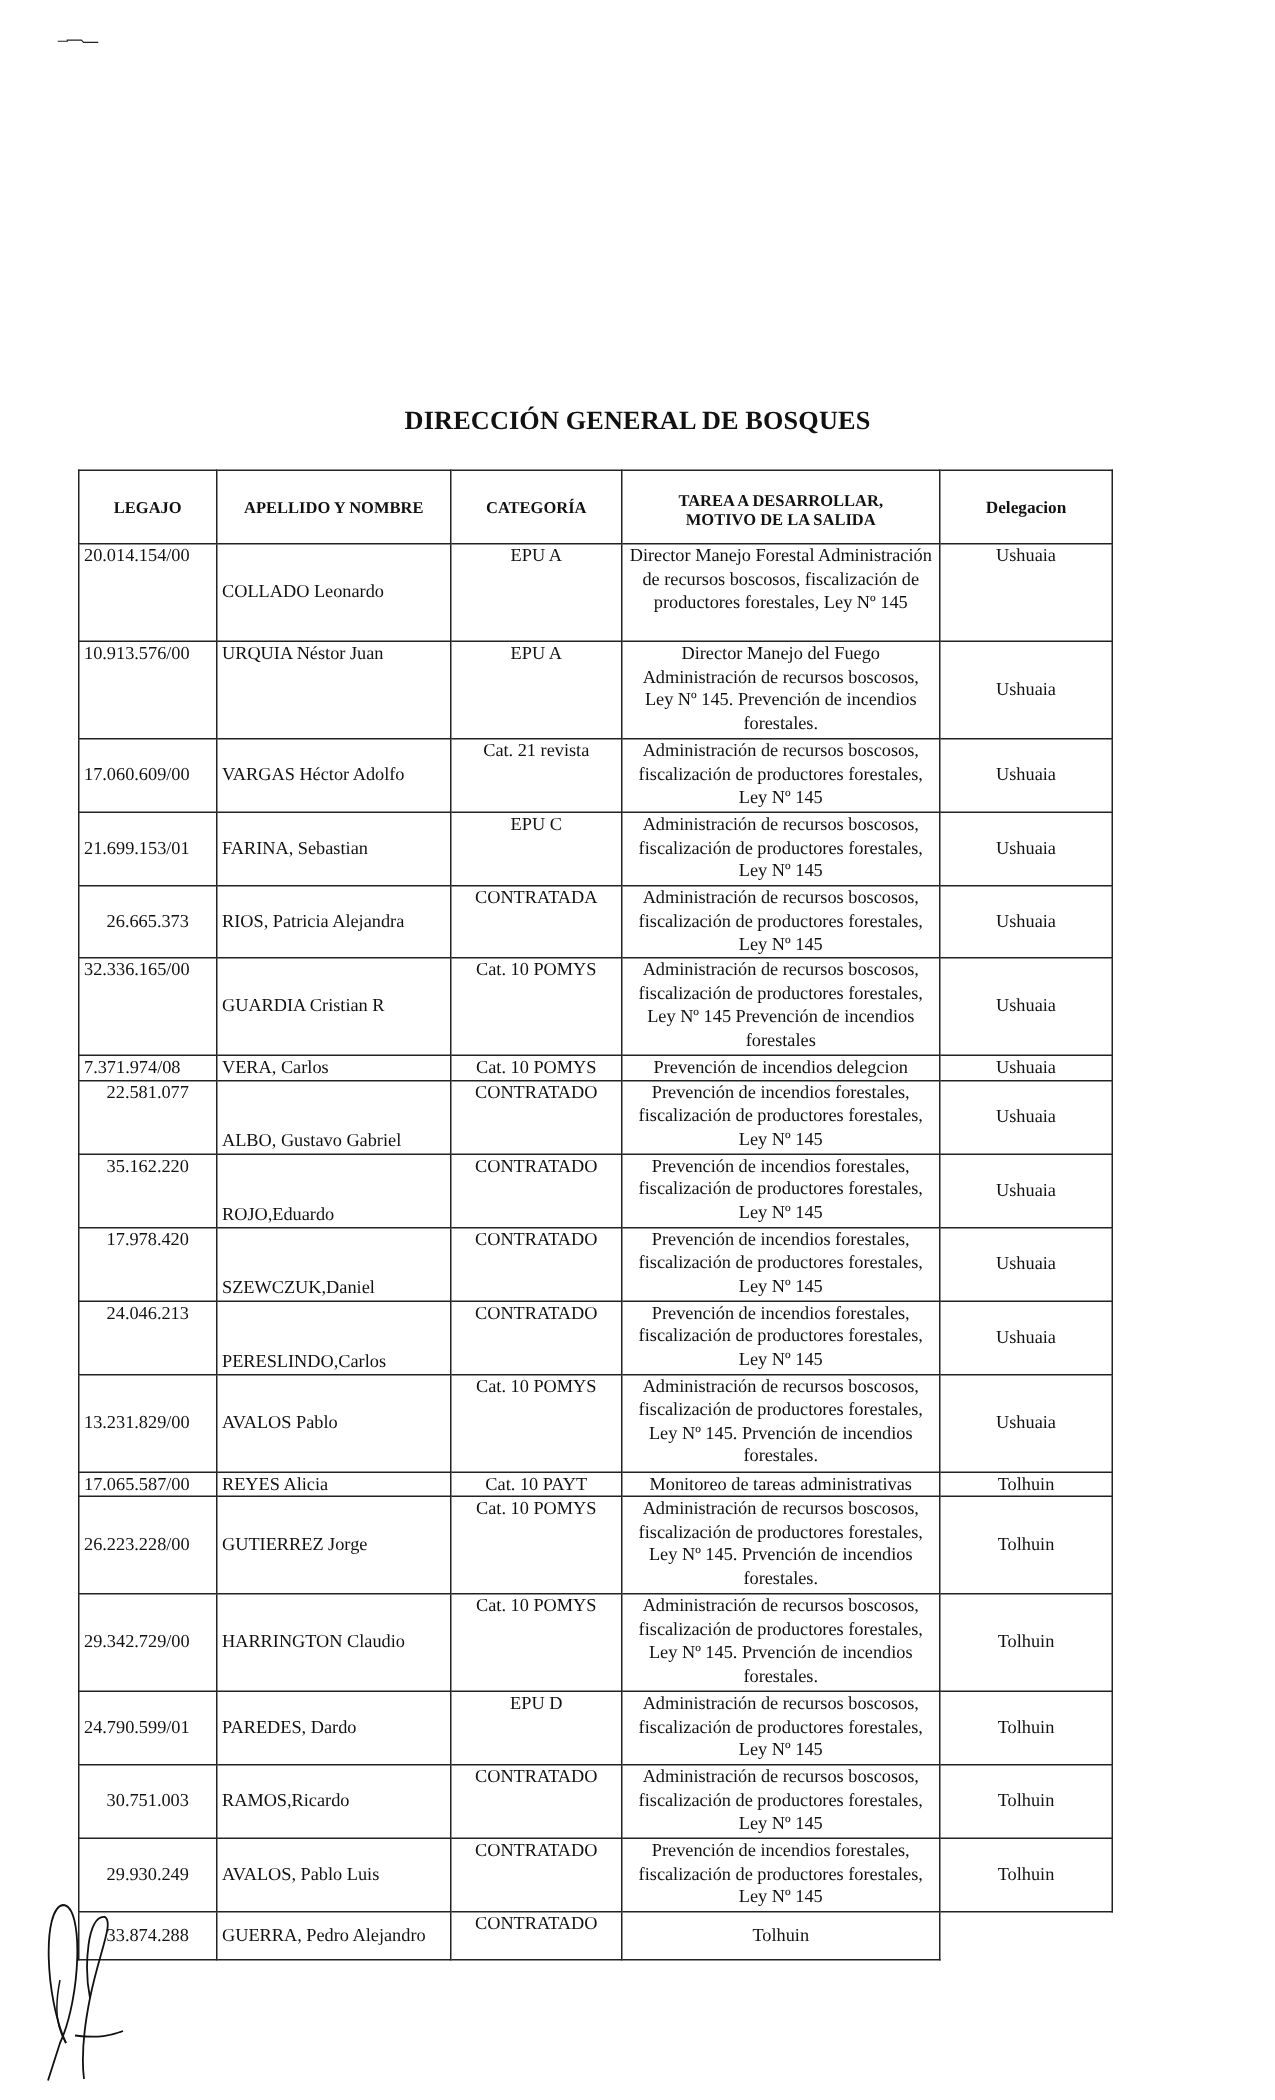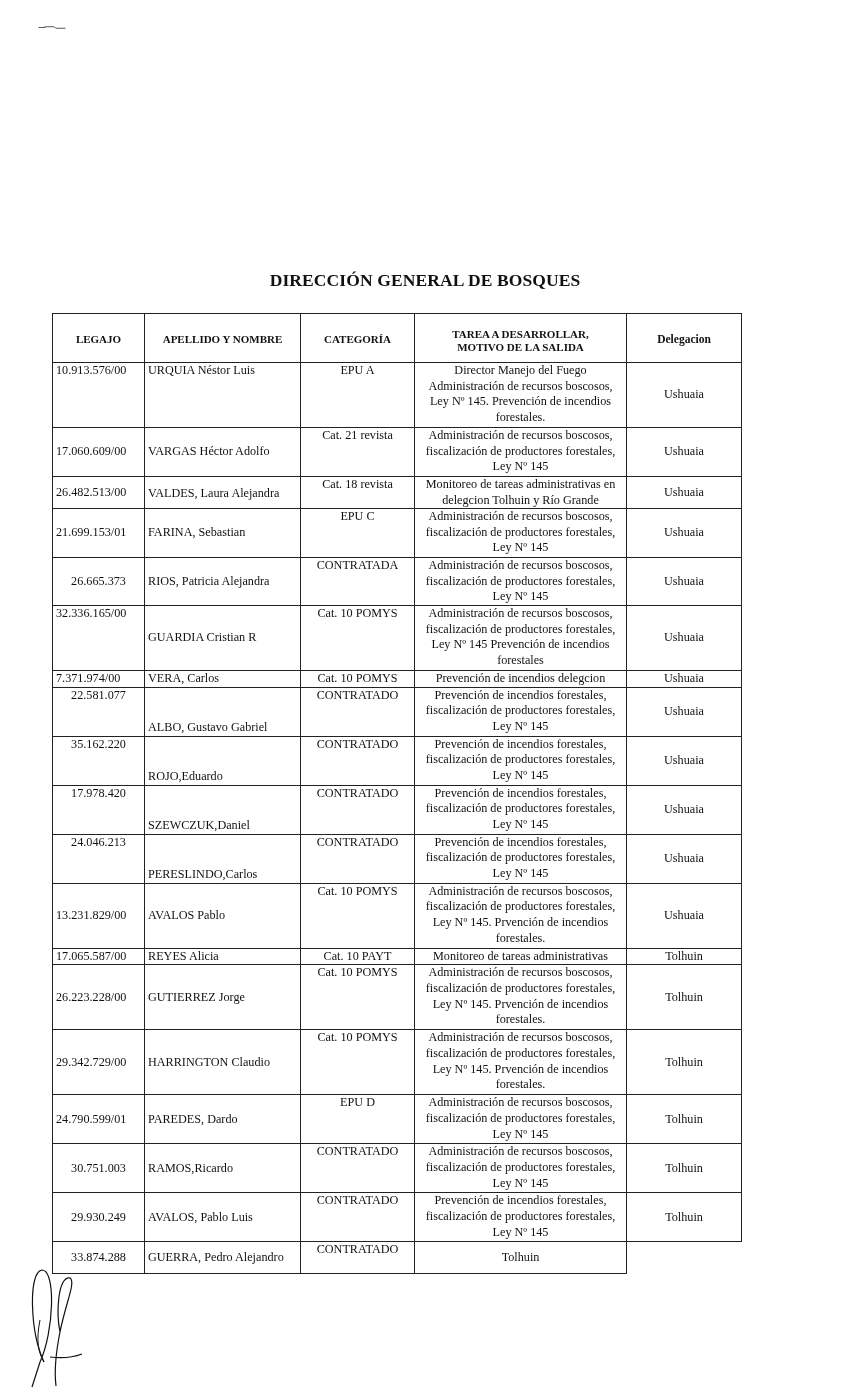--- a/index.html
+++ b/index.html
@@ -46,38 +46,38 @@
     <tr>
       <th>LEGAJO</th>
       <th>APELLIDO Y NOMBRE</th>
       <th>CATEGORÍA</th>
       <th style="padding:6px 33px 0">TAREA A DESARROLLAR, MOTIVO DE LA SALIDA</th>
       <th style="font-size:11.5px">Delegacion</th>
     </tr>
   </thead>
   <tbody id="rows">
       <tr style="height: 65px;">
+        <td class="legajo top">20.014.154/00</td>
+        <td class="nombre">COLLADO Leonardo</td>
+        <td class="cat">EPU A</td>
+        <td class="tarea">Director Manejo Forestal Administración de recursos boscosos, fiscalización de productores forestales, Ley Nº 145</td>
+        <td class="deleg top">Ushuaia</td>
+      </tr>
+      <tr style="height: 65px;">
         <td class="legajo top">10.913.576/00</td>
-        <td class="nombre" style="vertical-align:top">URQUIA Néstor Luis</td>
+        <td class="nombre" style="vertical-align:top">URQUIA Néstor Juan</td>
         <td class="cat">EPU A</td>
         <td class="tarea">Director Manejo del Fuego Administración de recursos boscosos,  Ley Nº 145. Prevención de incendios forestales.</td>
         <td class="deleg">Ushuaia</td>
       </tr>
       <tr style="height: 49px;">
         <td class="legajo">17.060.609/00</td>
         <td class="nombre">VARGAS Héctor Adolfo</td>
         <td class="cat">Cat. 21 revista</td>
         <td class="tarea">Administración de recursos boscosos, fiscalización de productores forestales, Ley Nº 145</td>
-        <td class="deleg">Ushuaia</td>
-      </tr>
-      <tr style="height: 31px;">
-        <td class="legajo">26.482.513/00</td>
-        <td class="nombre" style="line-height:14px">VALDES, Laura Alejandra</td>
-        <td class="cat">Cat. 18 revista</td>
-        <td class="tarea">Monitoreo de tareas administrativas en delegcion Tolhuin y Río Grande</td>
         <td class="deleg">Ushuaia</td>
       </tr>
       <tr style="height: 49px;">
         <td class="legajo">21.699.153/01</td>
         <td class="nombre">FARINA, Sebastian</td>
         <td class="cat">EPU C</td>
         <td class="tarea">Administración de recursos boscosos, fiscalización de productores forestales, Ley Nº 145</td>
         <td class="deleg">Ushuaia</td>
       </tr>
       <tr style="height: 48px;">
@@ -88,21 +88,21 @@
         <td class="deleg">Ushuaia</td>
       </tr>
       <tr style="height: 65px;">
         <td class="legajo top">32.336.165/00</td>
         <td class="nombre">GUARDIA Cristian R</td>
         <td class="cat">Cat. 10 POMYS</td>
         <td class="tarea">Administración de recursos boscosos, fiscalización de productores forestales, Ley Nº 145 Prevención de incendios forestales</td>
         <td class="deleg">Ushuaia</td>
       </tr>
       <tr style="height: 16px;">
-        <td class="legajo">7.371.974/00</td>
+        <td class="legajo">7.371.974/08</td>
         <td class="nombre">VERA, Carlos</td>
         <td class="cat">Cat. 10 POMYS</td>
         <td class="tarea" style="white-space:nowrap">Prevención de incendios delegcion</td>
         <td class="deleg">Ushuaia</td>
       </tr>
       <tr style="height: 49px;">
         <td class="legajo top center">22.581.077</td>
         <td class="nombre bottom">ALBO, Gustavo Gabriel</td>
         <td class="cat">CONTRATADO</td>
         <td class="tarea">Prevención de incendios forestales, fiscalización de productores forestales, Ley Nº 145</td>

